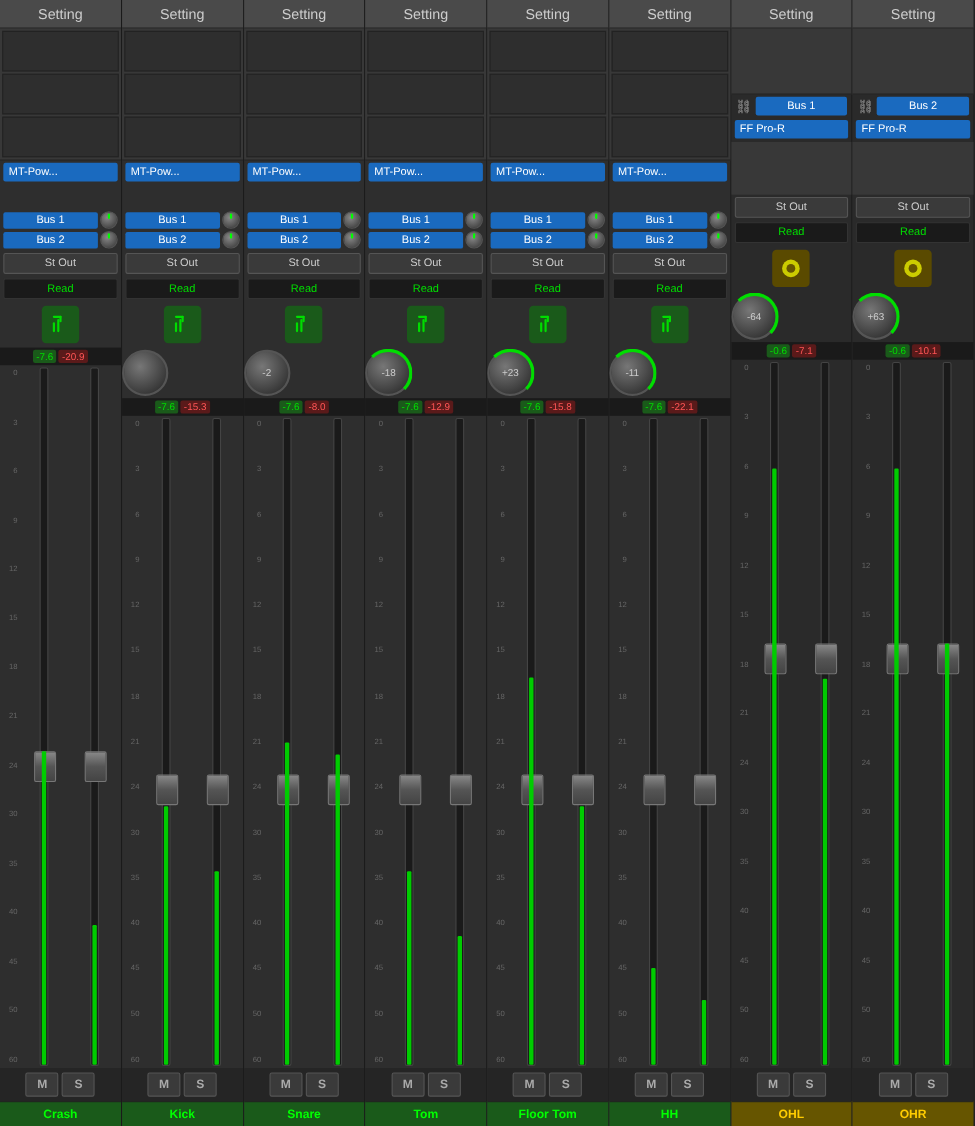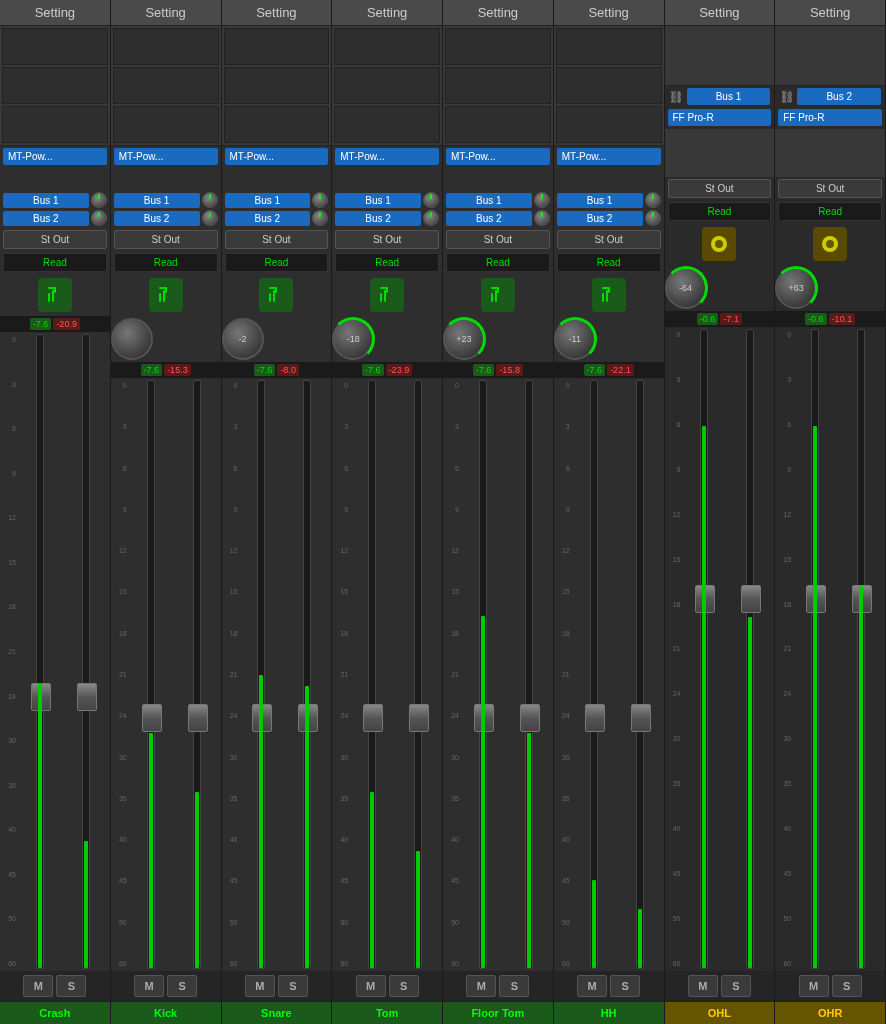--- a/index.html
+++ b/index.html
@@ -634,21 +634,21 @@
     </svg>
         </div>
       </div>
       <div class="pan-area">
         <div class="pan-knob has-arc">
           <span class="pan-label">-18</span>
         </div>
       </div>
       <div class="meters-row">
         <span class="meter-val green-bg">-7.6</span>
-        <span class="meter-val red-bg">-23.9</span>
+        <span class="meter-val red-bg">-12.9</span>
       </div>
       <div class="fader-area">
         <div class="fader-track-container">
           <div class="fader-scale">
             <span>0</span>
             <span>3</span>
             <span>6</span>
             <span>9</span>
             <span>12</span>
             <span>15</span>

